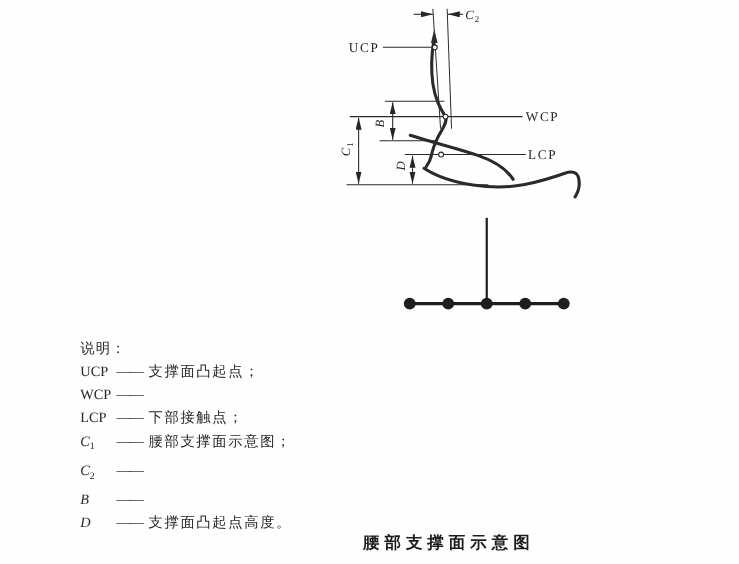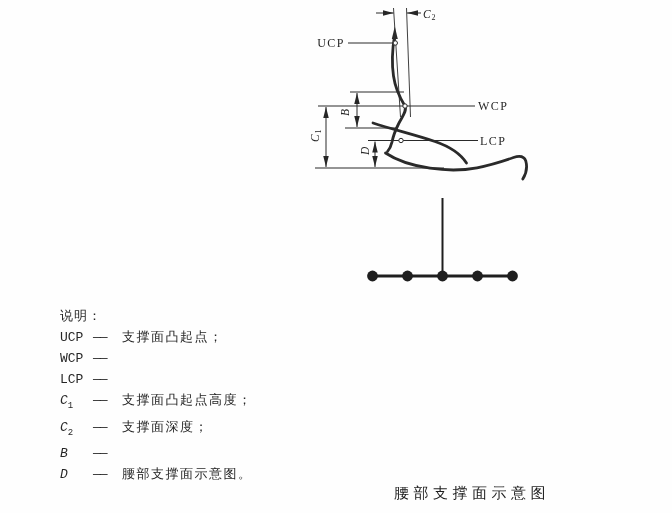--- a/index.html
+++ b/index.html
@@ -1,30 +1,30 @@
 <!DOCTYPE html>
 <html><head>
 <meta charset="utf-8">
 <style>
   html,body{margin:0;padding:0;}
   body{width:672px;height:513px;background:#fefefe;overflow:hidden;
        font-family:"Liberation Serif","DejaVu Serif",serif;color:#222;}
   .page{position:relative;width:672px;height:513px;}
   svg.fig{position:absolute;left:0;top:0;}
-  .legend{position:absolute;left:60px;top:306px;font-size:13px;line-height:21px;color:#262626;font-family:Liberation Mono, monospace;}
+  .legend{position:absolute;left:73px;top:306px;font-size:13px;line-height:21px;color:#262626;}
   .legend .heading{letter-spacing:1px;}
   .lrow{display:flex;align-items:baseline;}
   .sym{display:inline-block;width:33px;font-size:13px;}
   .sym.ital i{font-style:italic;}
   .sym sub{font-size:9px;}
   .dash{display:inline-block;width:29px;letter-spacing:-1px;}
   .desc{letter-spacing:1.5px;}
-  .fig-title{position:absolute;left:330px;top:484px;width:220px;text-align:right;
+  .fig-title{position:absolute;left:330px;top:484px;width:220px;text-align:left;
              font-family:"Liberation Sans","DejaVu Sans",sans-serif;
-             font-weight:normal;font-size:15px;letter-spacing:4.5px;color:#1d1d1d;}
+             font-weight:bold;font-size:15px;letter-spacing:4.5px;color:#1d1d1d;}
   text{fill:#262626;}
   .lbl{font-family:"Liberation Serif","DejaVu Serif",serif;font-size:12px;letter-spacing:1.5px;}
   .dim{font-family:"Liberation Serif","DejaVu Serif",serif;font-size:11.5px;font-style:italic;}
   .dimsub{font-family:"Liberation Serif","DejaVu Serif",serif;font-size:8px;}
 </style>
 </head>
 <body>
 
 <div class="page">
 
@@ -123,37 +123,37 @@
       <span class="dash">——</span>
       <span class="desc">支撑面凸起点；</span>
     </div>
     <div class="lrow">
       <span class="sym">WCP</span>
       <span class="dash">——</span>
     </div>
     <div class="lrow">
       <span class="sym">LCP</span>
       <span class="dash">——</span>
+      <span class="desc">下部接触点；</span>
     </div>
     <div class="lrow">
       <span class="sym ital"><i>C</i><sub>1</sub></span>
       <span class="dash">——</span>
-      <span class="desc">支撑面凸起点高度；</span>
+      <span class="desc">腰部支撑面示意图；</span>
     </div>
     <div class="lrow">
       <span class="sym ital"><i>C</i><sub>2</sub></span>
       <span class="dash">——</span>
-      <span class="desc">支撑面深度；</span>
     </div>
     <div class="lrow">
       <span class="sym ital"><i>B</i></span>
       <span class="dash">——</span>
     </div>
     <div class="lrow">
       <span class="sym ital"><i>D</i></span>
       <span class="dash">——</span>
-      <span class="desc">腰部支撑面示意图。</span>
+      <span class="desc">支撑面凸起点高度。</span>
     </div>
   </div>
 
   <div class="fig-title">腰部支撑面示意图</div>
 
 </div>
 
 </body></html>

